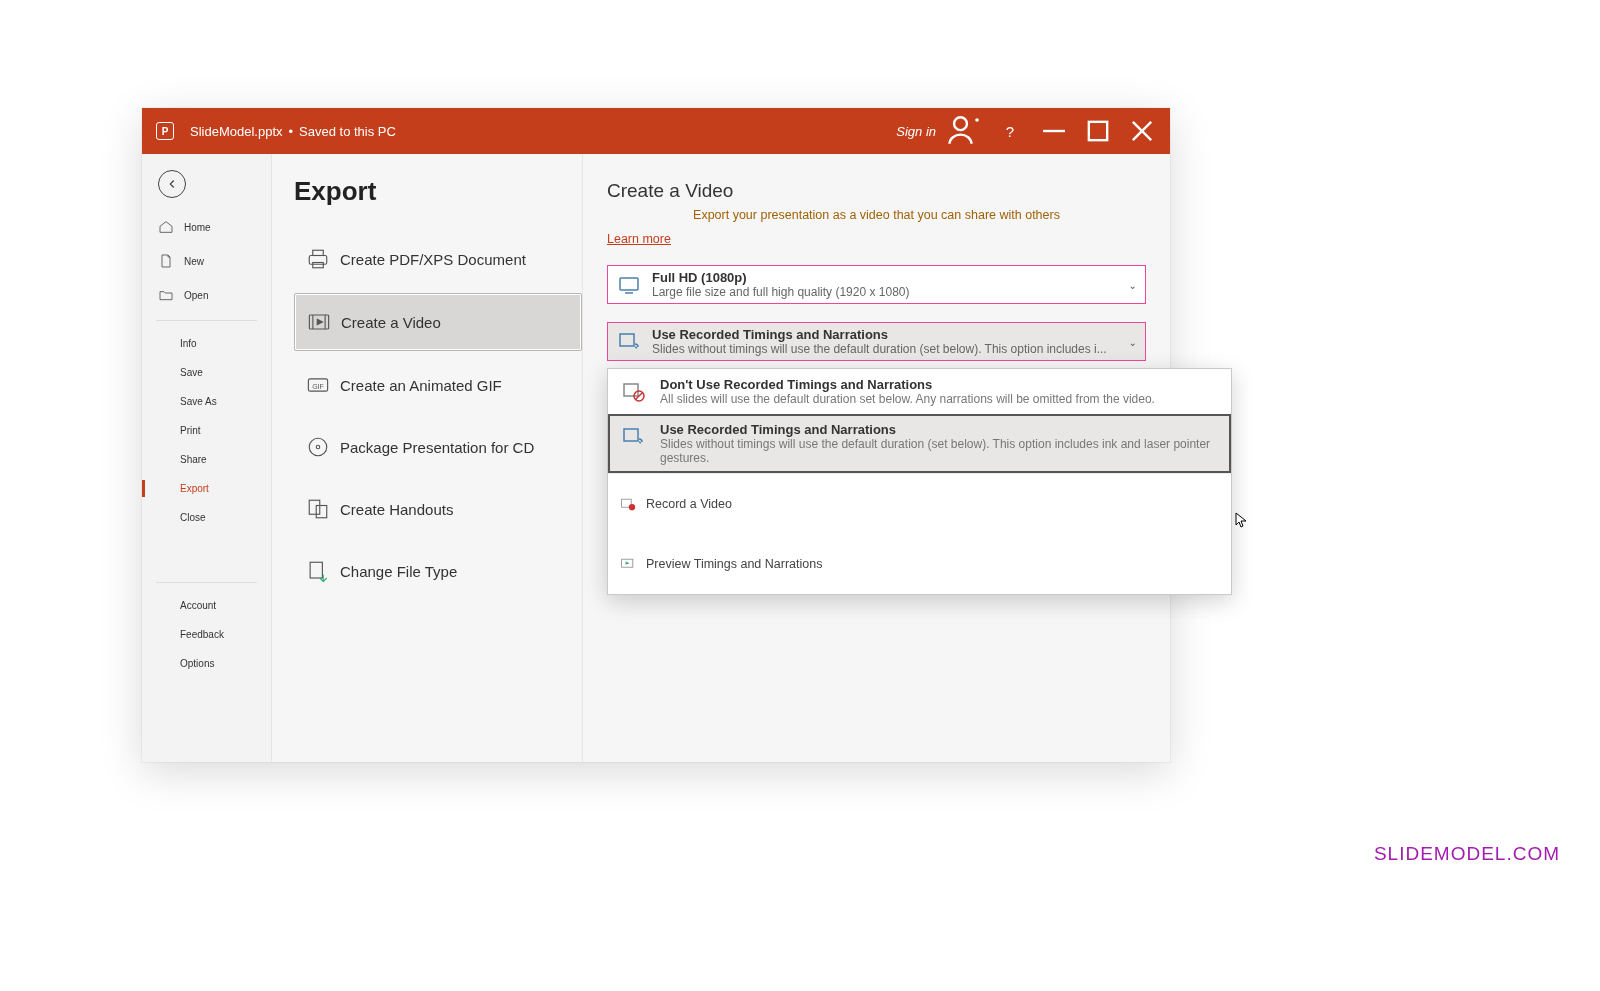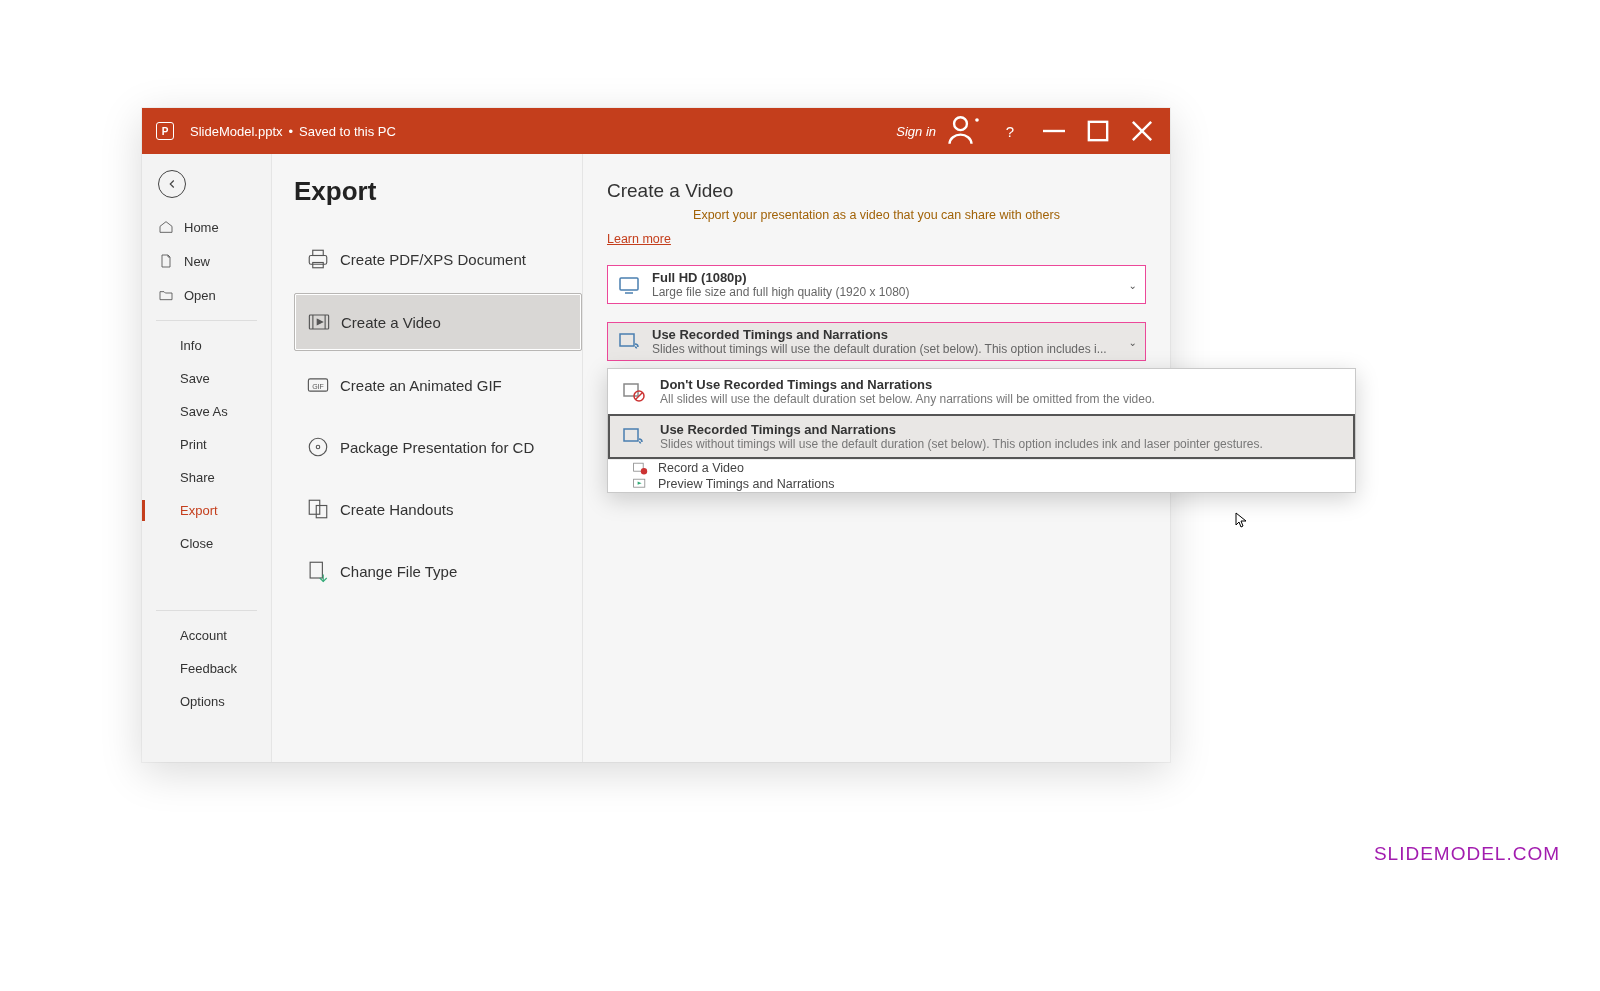--- a/index.html
+++ b/index.html
@@ -26,21 +26,21 @@
   width: 18px; height: 18px; border: 1.5px solid #fff; border-radius: 3px;
   display:flex;align-items:center;justify-content:center;font-size:10px;font-weight:bold;margin-right:16px;
 }
 .titlebar .spacer { flex: 1; }
 .titlebar .tb-btn { width: 44px; height: 46px; display:flex;align-items:center;justify-content:center; font-size:13px;}
 .titlebar .tb-btn svg { stroke:#fff; fill:none; stroke-width:1.3; }
 .titlebar .signin { font-size:13px; margin-right:8px;font-style:italic;}
 .body { flex:1; display:flex; }
 .sidebar { width: 130px; background:#f3f3f3; border-right:1px solid #e5e5e5; display:flex;flex-direction:column;padding-top:10px;}
 .sidebar .back { width:28px;height:28px;border:1.5px solid #444;border-radius:50%;margin:6px 0 12px 16px;display:flex;align-items:center;justify-content:center;}
-.sidebar .nav-item { display:flex;align-items:center;gap:10px;padding:9px 0 9px 16px;font-size:13px;color:#333;cursor:default;}
+.sidebar .nav-item { display:flex;align-items:center;gap:10px;padding:9px 0 9px 16px;font-size:10px;color:#333;cursor:default;}
 .sidebar .nav-item.sub { padding-left:38px; }
 .sidebar .nav-item.active { color:#c43e1c; position:relative;}
 .sidebar .nav-item.active::before { content:"";position:absolute;left:0;top:6px;bottom:6px;width:3px;background:#c43e1c;}
 .sidebar .divider { border-top:1px solid #ddd; margin:8px 14px; }
 .sidebar .nav-item svg { width:16px;height:16px;stroke:#555;fill:none;stroke-width:1.3;}
 .main { flex:1; display:flex; background:#f6f6f6;}
 .exportcol { width:310px; padding:22px 0 0 22px; }
 .exportcol h1 { font-size:26px; font-weight:600; color:#222; margin-bottom:24px;}
 .exp-item { display:flex;align-items:center;gap:8px;padding:14px 12px 14px 10px;margin-bottom:6px;font-size:15px;color:#333;border-radius:2px;}
 .exp-item.selected { background:#d9d7d5; border:1px solid #b8b6b4; box-shadow:inset 0 0 0 1px #fff;}
@@ -53,32 +53,32 @@
 .detailcol ul li::before { content:"▪";position:absolute;left:-16px;color:#444;font-size:10px;top:4px;}
 .detailcol .learn { color:#c43e1c;font-size:12.5px;text-decoration:underline;display:inline-block;margin-top:4px;}
 .selectbox { margin-top:18px; border:1px solid #ec4899; background:#fff; display:flex;align-items:center;padding:4px 26px 4px 8px;position:relative;}
 .selectbox .icn { width:26px;height:26px;margin-right:10px;display:flex;align-items:center;justify-content:center;}
 .selectbox .txt .t1 { font-size:13px;font-weight:600;color:#333;}
 .selectbox .txt .t2 { font-size:12px;color:#666;}
 .selectbox .chev { position:absolute;right:8px;top:50%;transform:translateY(-50%);font-size:10px;color:#555;}
 .selectbox.second { background:#e9e7e5; }
 .dropdown {
   position:absolute; left:0; top:140px;
-  width:749px;
+  width:625px;
   background:#fff;
   border:1px solid #c9c9c9;
   box-shadow:0 6px 22px rgba(0,0,0,0.18);
 }
 .dd-item { display:flex;align-items:flex-start;gap:14px;padding:8px 12px;}
 .dd-item .icn { width:26px;height:26px;flex-shrink:0;display:flex;align-items:center;justify-content:center;margin-top:2px;}
 .dd-item .txt .t1 { font-size:13px;font-weight:600;color:#333;}
 .dd-item .txt .t2 { font-size:12px;color:#777;}
 .dd-item.sel { background:#e9e7e5; outline:2px solid #555; outline-offset:-2px;}
 .dd-line { border-top:1px solid #eee;}
-.dd-action { display:flex;align-items:center;gap:10px;padding:0 12px;font-size:12.5px;color:#444;margin-left:12px;}
+.dd-action { display:flex;align-items:center;gap:10px;padding:22px 12px;font-size:12.5px;color:#444;}
 .dd-action svg { width:16px;height:16px;}
 .dd-wrap { position:relative; margin-top:6px;}
 .watermark { position:absolute; right:40px; bottom:126px; font-size:19px; letter-spacing:1px; color:#a21caf; font-weight:400;}
 .cursor { position:absolute; left:1234px; top:512px; width:16px;height:16px;}
 </style>
 </head>
 <body>
 
 <div class="window">
   <div class="titlebar">

